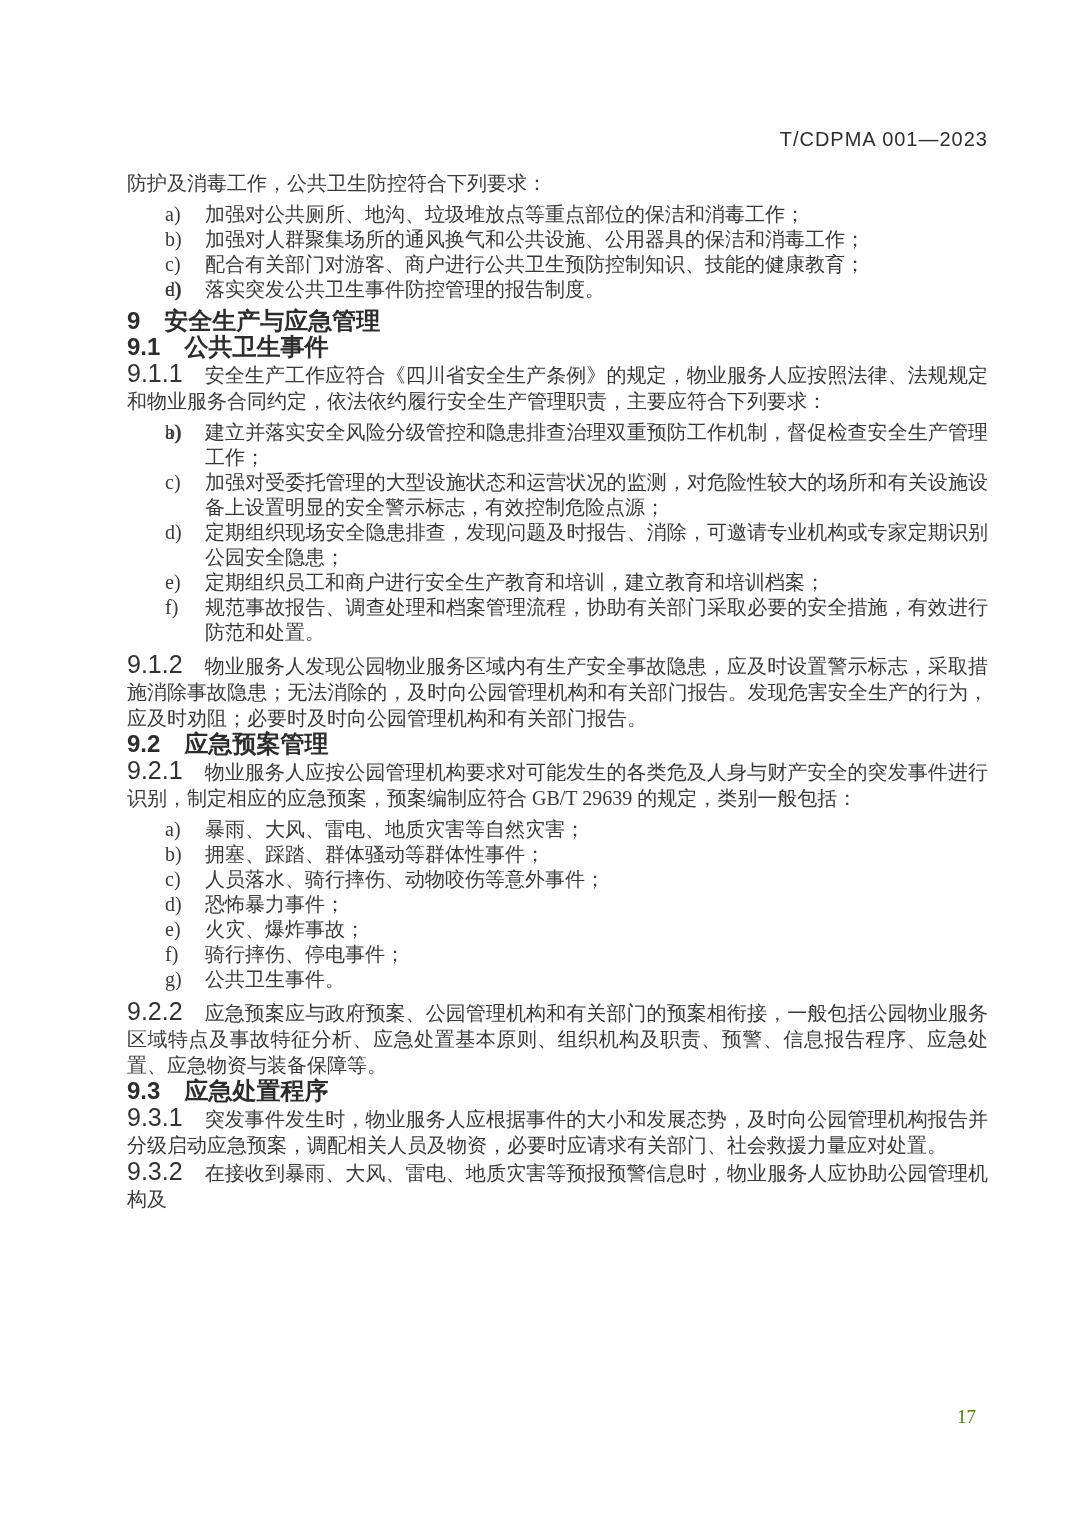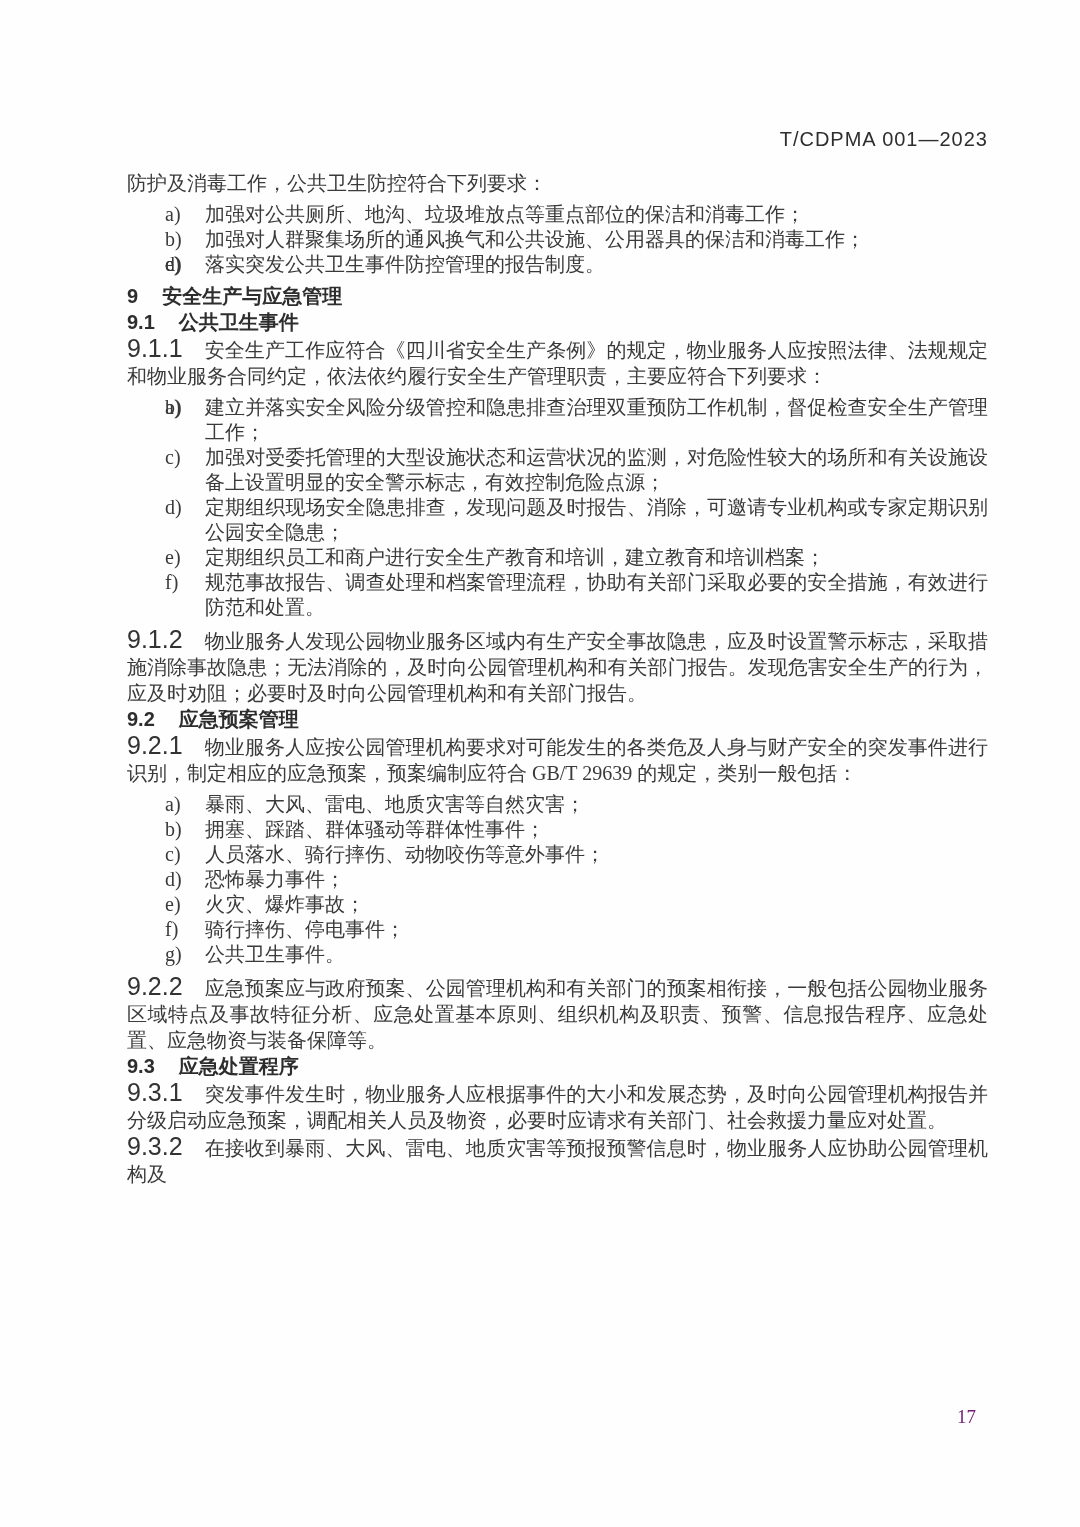--- a/index.html
+++ b/index.html
@@ -42,21 +42,21 @@
   .clause .c-num {
     font-family: "Liberation Sans", "DejaVu Sans", sans-serif;
     font-size: 25px;
     color: #333333;
     margin-right: 22px;
     white-space: nowrap;
   }
   .heading {
     font-family: "Liberation Sans", "DejaVu Sans", sans-serif;
     font-weight: bold;
-    font-size: 20px;
+    font-size: 24px;
     line-height: 26px;
     margin: 16px 0 12px 0;
     color: #2d2d2d;
     text-align: left;
   }
   .heading .h-num { margin-right: 24px; }
   .list { margin: 6px 0; }
   .list-item {
     position: relative;
     padding-left: 78px;
@@ -69,37 +69,37 @@
     left: 38px;
     top: 0;
   }
   .footer {
     position: absolute;
     top: 1406px;
     right: 104px;
   }
   .page-num {
     font-size: 19px;
-    color: #701a75;
+    color: #4d7c0f;
   }
 </style>
 </head>
 <body>
 
 <div class="page">
   <div class="header">
     <span class="doc-code">T/CDPMA 001—2023</span>
   </div>
 
   <div class="content" id="content">
       <p class="para">防护及消毒工作，公共卫生防控符合下列要求：</p>
       <div class="list">
         <div class="list-item"><span class="marker">a)</span><span class="item-text">加强对公共厕所、地沟、垃圾堆放点等重点部位的保洁和消毒工作；</span></div>
         <div class="list-item"><span class="marker">b)</span><span class="item-text">加强对人群聚集场所的通风换气和公共设施、公用器具的保洁和消毒工作；</span></div>
-        <div class="list-item"><span class="marker">c)</span></div>
+        <div class="list-item"><span class="marker">c)</span><span class="item-text">配合有关部门对游客、商户进行公共卫生预防控制知识、技能的健康教育；</span></div>
         <div class="list-item"><span class="marker">d)</span></div>
         <div class="list-item"><span class="marker">e)</span><span class="item-text">落实突发公共卫生事件防控管理的报告制度。</span></div>
       </div>
       <p class="heading"><span class="h-num">9</span><span class="h-title">安全生产与应急管理</span></p>
       <p class="heading"><span class="h-num">9.1</span><span class="h-title">公共卫生事件</span></p>
       <p class="clause"><span class="c-num">9.1.1</span><span class="c-text">安全生产工作应符合《四川省安全生产条例》的规定，物业服务人应按照法律、法规规定和物业服务合同约定，依法依约履行安全生产管理职责，主要应符合下列要求：</span></p>
       <div class="list">
         <div class="list-item"><span class="marker">a)</span></div>
         <div class="list-item"><span class="marker">b)</span><span class="item-text">建立并落实安全风险分级管控和隐患排查治理双重预防工作机制，督促检查安全生产管理工作；</span></div>
         <div class="list-item"><span class="marker">c)</span><span class="item-text">加强对受委托管理的大型设施状态和运营状况的监测，对危险性较大的场所和有关设施设备上设置明显的安全警示标志，有效控制危险点源；</span></div>

